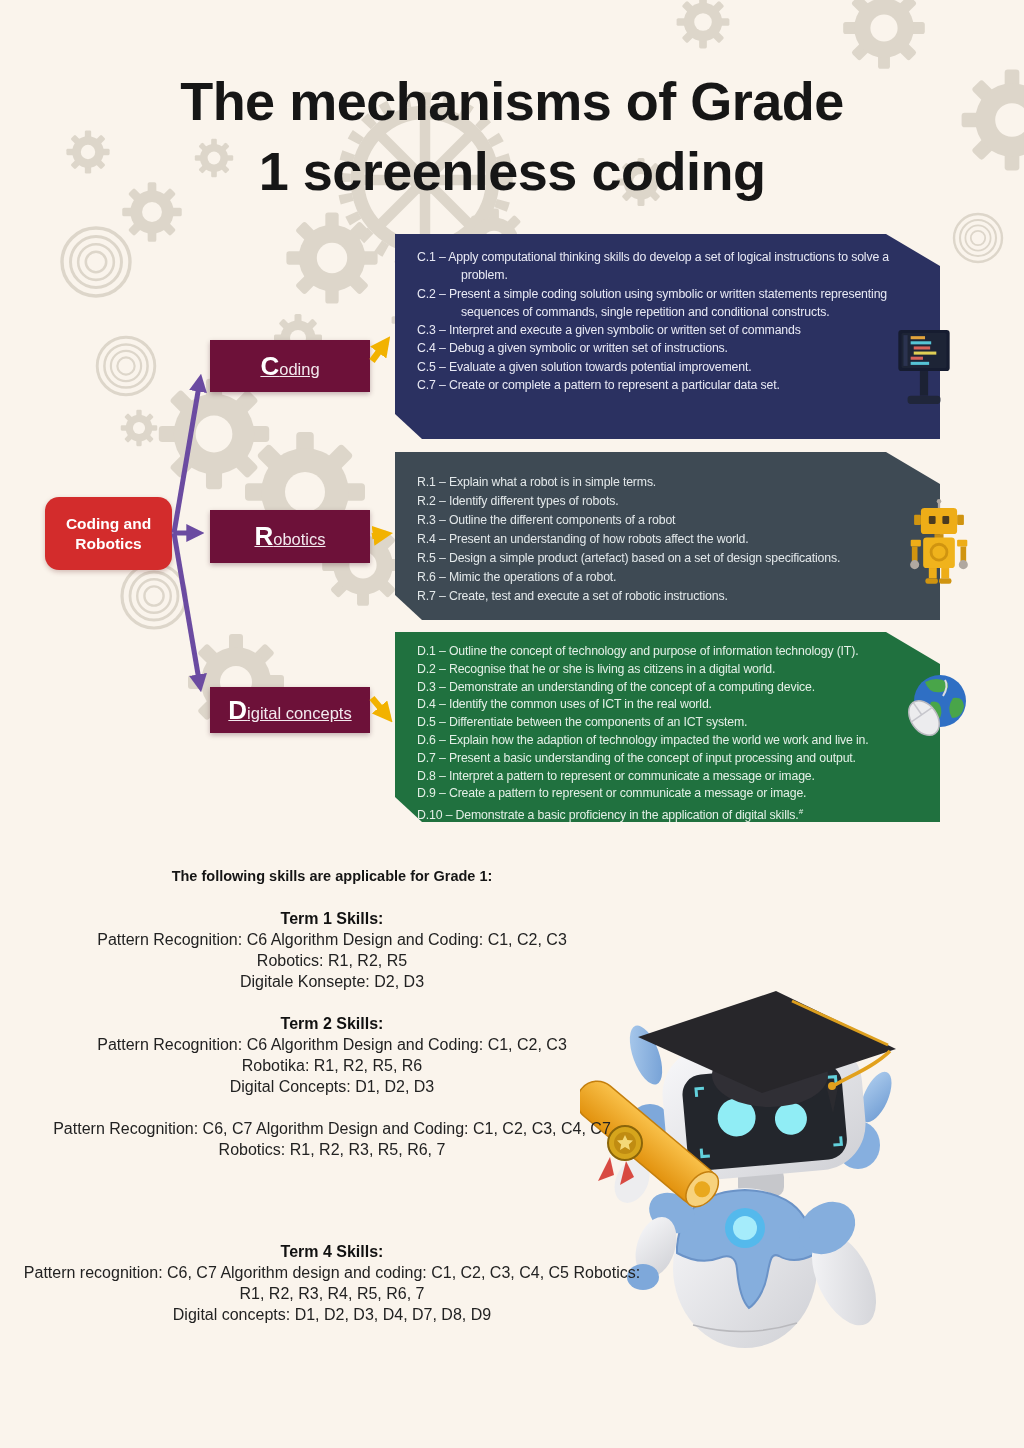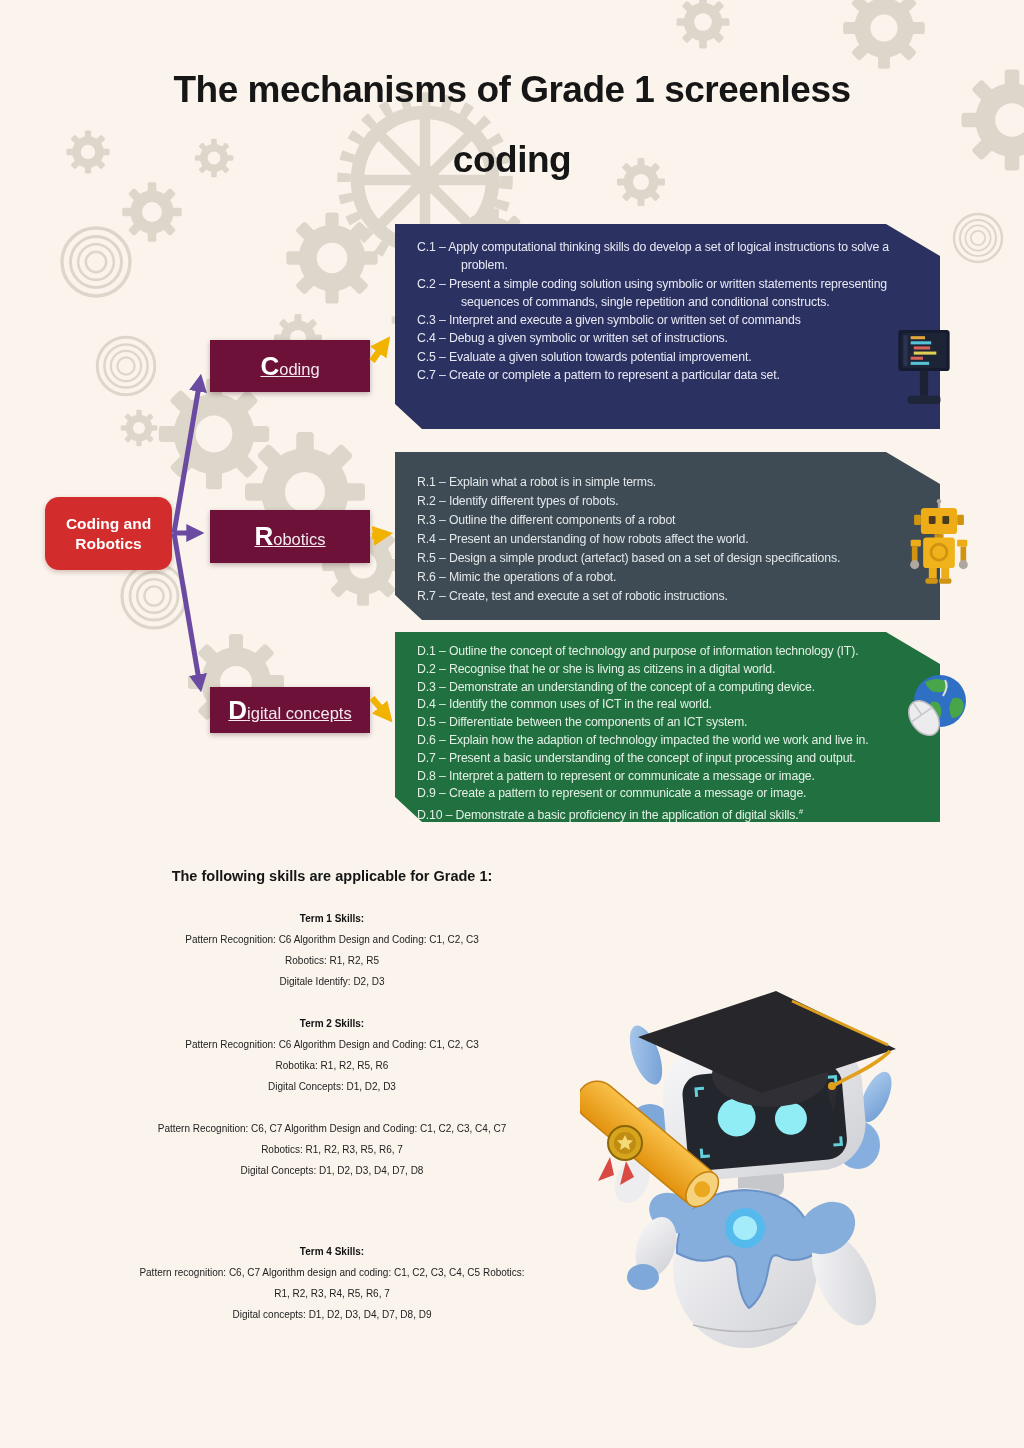--- a/index.html
+++ b/index.html
@@ -2,60 +2,60 @@
 <html><head>
 <meta charset="utf-8">
 <style>
   html,body{margin:0;padding:0;background:#888;}
   .page{position:relative;width:1024px;height:1448px;background:#faf4ec;overflow:hidden;
         font-family:"Liberation Sans", sans-serif;}
   .layer{position:absolute;left:0;top:0;pointer-events:none;}
 
   
   .title{position:absolute;top:30px;left:172px;width:680px;text-align:center;
-         font-size:37px;line-height:70px;font-weight:700;color:#161616;letter-spacing:-0.5px;z-index:3;}
+         font-size:54px;line-height:70px;font-weight:700;color:#161616;letter-spacing:-0.5px;z-index:3;}
 
   
   .rootbox{position:absolute;left:45px;top:497px;width:127px;height:73px;background:#d32c2c;
            border-radius:14px;display:flex;align-items:center;justify-content:center;z-index:2;
            box-shadow:0 2px 5px rgba(90,20,20,.25);}
   .rootbox .lbl{display:block;width:104px;text-align:center;color:#fff;font-weight:700;
                 font-size:15.5px;line-height:20px;}
   .mbox{position:absolute;left:210px;width:160px;background:#6d1139;display:flex;align-items:center;
         justify-content:center;z-index:2;box-shadow:0 2px 5px rgba(60,10,30,.3);}
   .mbox .lbl{display:block;width:100%;text-align:center;color:#f3e9ee;font-size:16.5px;text-decoration:underline;}
   .mbox .lbl::first-letter{font-size:26px;font-weight:700;color:#ffffff;}
   #box-coding{top:340px;height:52px;}
   #box-robotics{top:510px;height:53px;}
   #box-digital{top:687px;height:46px;}
 
   
   .panel{position:absolute;left:395px;width:545px;z-index:1;
          clip-path:polygon(0 0, calc(100% - 54px) 0, 100% 32px, 100% 100%, 27px 100%, 0 calc(100% - 25px));}
   .panel ul{margin:0;padding:0;list-style:none;}
   .panel li{padding-left:44px;text-indent:-44px;font-size:12.3px;letter-spacing:-0.15px;}
-  #panel-c{top:224px;height:205px;background:#2b3161;padding:14px 34px 2px 22px;box-sizing:border-box;}
+  #panel-c{top:234px;height:205px;background:#2b3161;padding:14px 34px 2px 22px;box-sizing:border-box;}
   #panel-c li{color:#e8e9f4;line-height:18.3px;}
   #panel-r{top:452px;height:168px;background:#3e4a54;padding:21px 34px 8px 22px;box-sizing:border-box;}
   #panel-r li{color:#e3e8ea;line-height:19px;}
   #panel-d{top:632px;height:190px;background:#20713f;padding:11px 34px 8px 22px;box-sizing:border-box;}
   #panel-d li{color:#e3efe6;line-height:17.8px;}
   .panel sup{font-size:8px;}
 
   
   .cicon{position:absolute;z-index:3;}
   #icon-monitor{left:898px;top:330px;}
   #icon-robot{left:903px;top:499px;}
   #icon-globe{left:903px;top:672px;}
 
   
   .skills-head{position:absolute;left:0;top:868px;width:664px;text-align:center;z-index:3;
                font-size:14.5px;font-weight:700;color:#151515;}
   .term{position:absolute;left:0;width:664px;text-align:center;z-index:3;color:#222;
-        font-size:10px;line-height:21px;}
+        font-size:16px;line-height:21px;}
   .term .t-title{font-weight:700;color:#111;}
   #term-1{top:908px;} #term-2{top:1013px;} #term-3{top:1118px;} #term-4{top:1241px;}
 
   .mascot{position:absolute;left:580px;top:985px;z-index:2;}
 </style>
 </head>
 <body>
 
 <div class="page">
 
@@ -241,34 +241,33 @@
       <line x1="0" y1="-4" x2="0" y2="-19" stroke="#c6c6cc" stroke-width="1.5"></line>
     </g>
   </svg>
 
   <div class="skills-head">The following skills are applicable for Grade 1:</div>
 
   <div class="term" id="term-1">
     <div class="t-title">Term 1 Skills:</div>
     <div>Pattern Recognition: C6 Algorithm Design and Coding: C1, C2, C3</div>
     <div>Robotics: R1, R2, R5</div>
-    <div>Digitale Identify: D2, D3</div>
+    <div>Digitale Konsepte: D2, D3</div>
   </div>
 
   <div class="term" id="term-2">
     <div class="t-title">Term 2 Skills:</div>
     <div>Pattern Recognition: C6 Algorithm Design and Coding: C1, C2, C3</div>
     <div>Robotika: R1, R2, R5, R6</div>
     <div>Digital Concepts: D1, D2, D3</div>
   </div>
 
   <div class="term" id="term-3">
     <div>Pattern Recognition: C6, C7 Algorithm Design and Coding: C1, C2, C3, C4, C7</div>
     <div>Robotics: R1, R2, R3, R5, R6, 7</div>
-    <div>Digital Concepts: D1, D2, D3, D4, D7, D8</div>
   </div>
 
   <div class="term" id="term-4">
     <div class="t-title">Term 4 Skills:</div>
     <div>Pattern recognition: C6, C7 Algorithm design and coding: C1, C2, C3, C4, C5 Robotics:</div>
     <div>R1, R2, R3, R4, R5, R6, 7</div>
     <div>Digital concepts: D1, D2, D3, D4, D7, D8, D9</div>
   </div>
 
   <svg class="mascot" width="330" height="370" viewBox="0 0 330 370">

